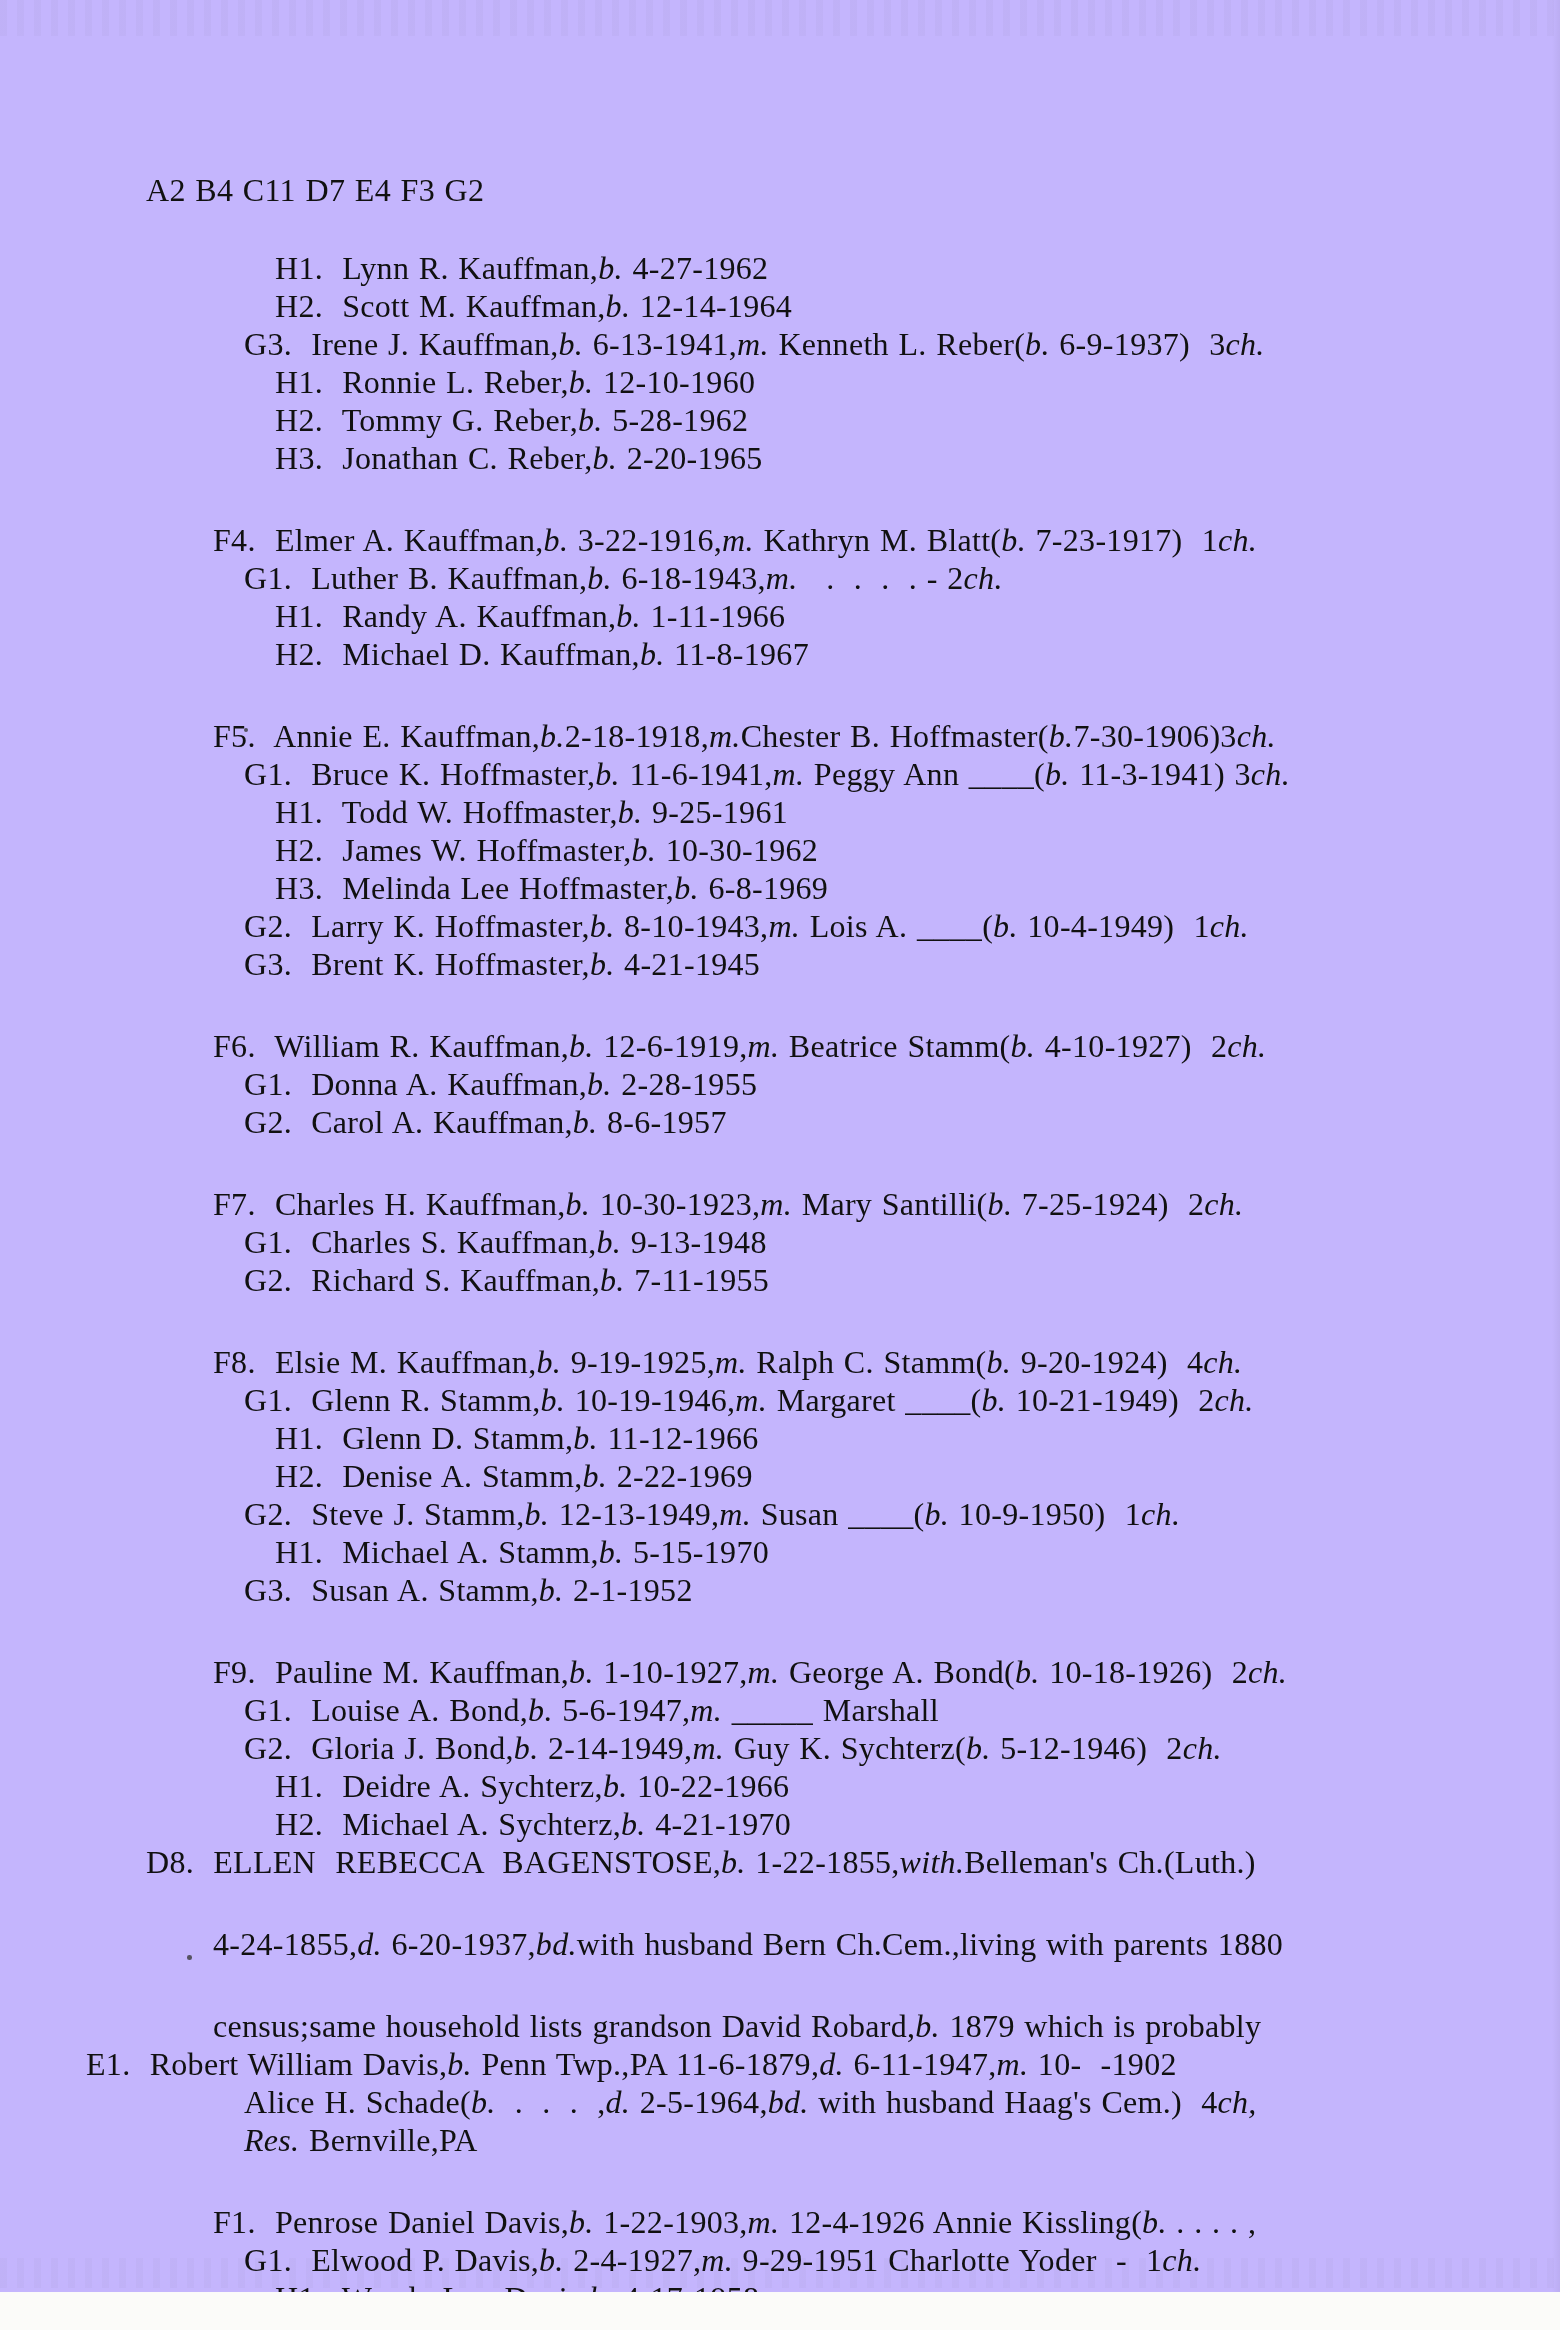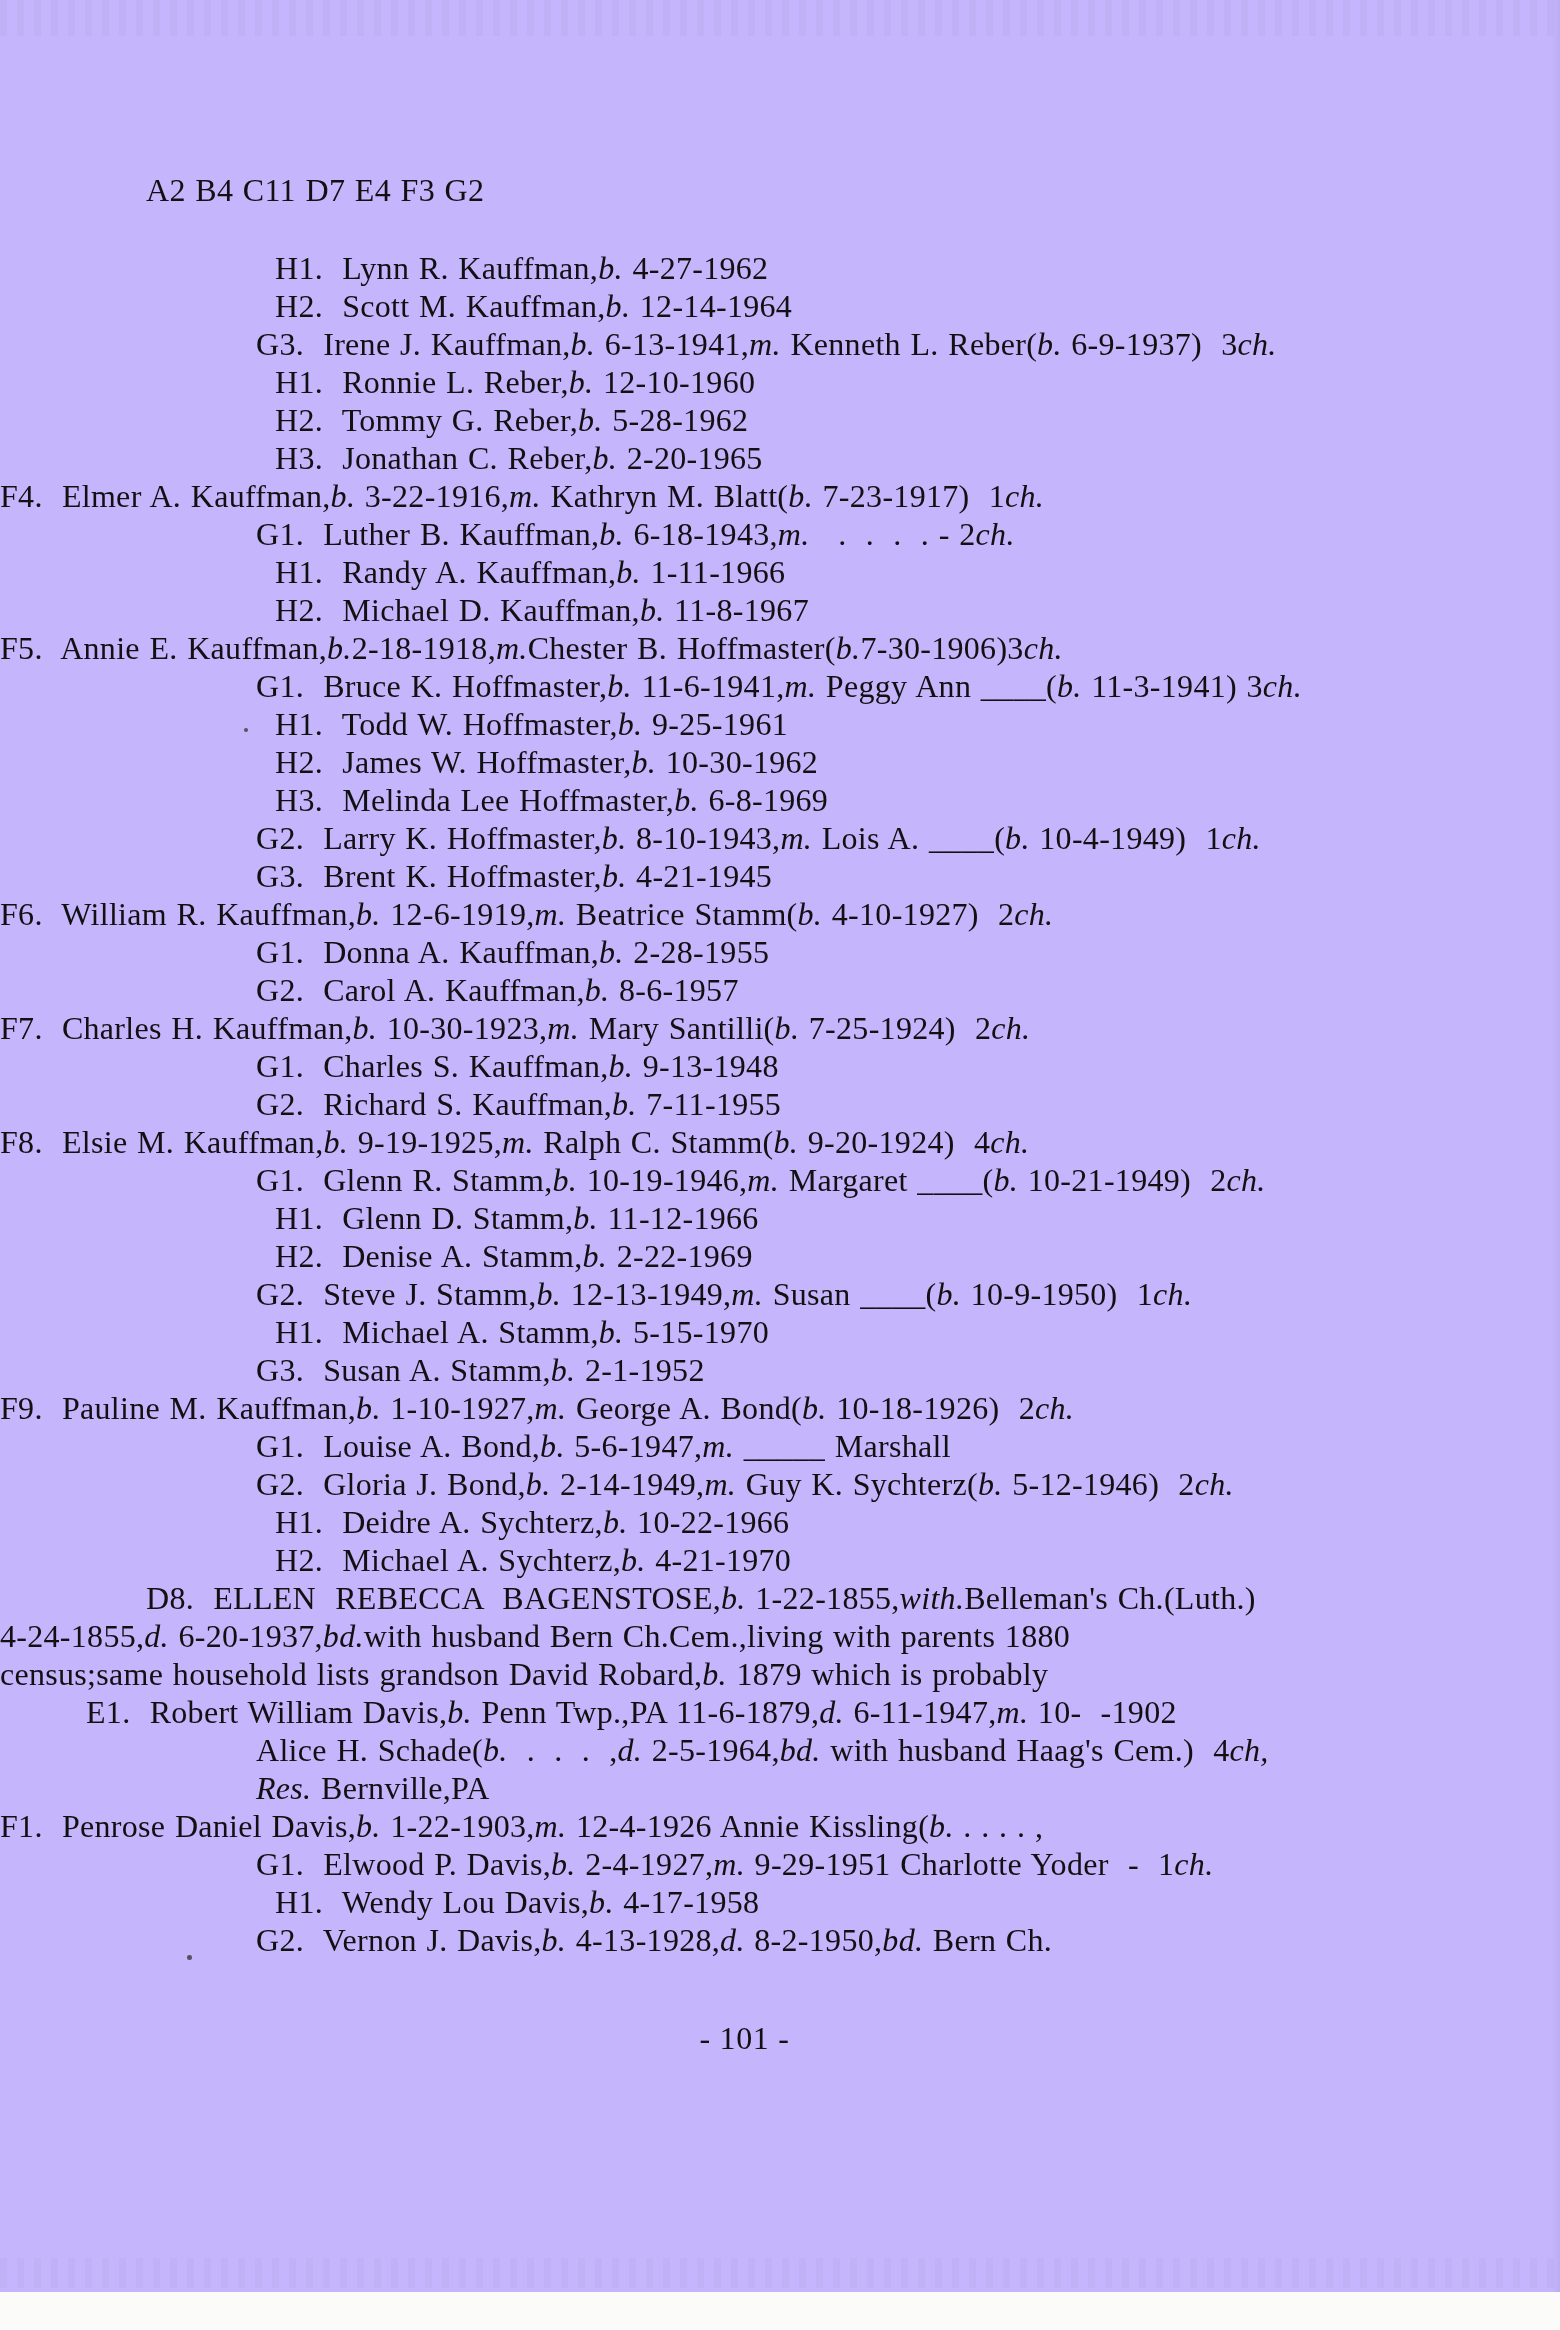--- a/index.html
+++ b/index.html
@@ -43,22 +43,22 @@
     font-size:32px;
     line-height:38px;
     white-space:pre-wrap;
     letter-spacing:0.3px;
     word-spacing:1.3px;
   }
   .line i{font-style:italic;}
   .header-line{margin-bottom:40px;}
   .ind0{padding-left:146px;}
   .ind1{padding-left:86px;}
-  .ind2{}
-  .ind3{padding-left:244px;margin-left:12px;}
+  .ind2{padding-left:213px;margin-top:44px;}
+  .ind3{padding-left:244px;}
   .ind4{padding-left:275px;}
   .page-number{
     margin-top:60px;
     font-size:32px;line-height:38px;
     text-align:center;
     transform:translateX(-36px);
     letter-spacing:0.7px;
   }
 </style>
 </head>

